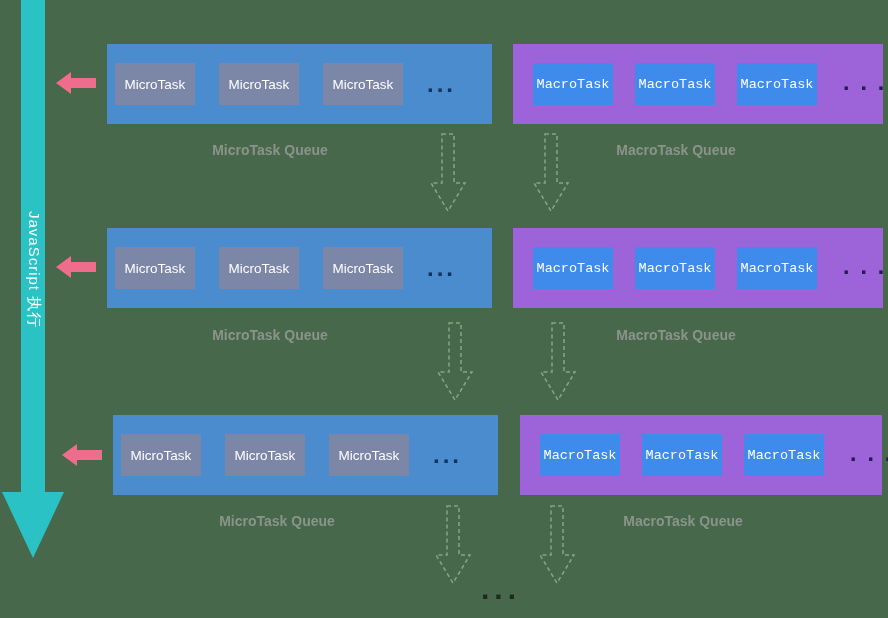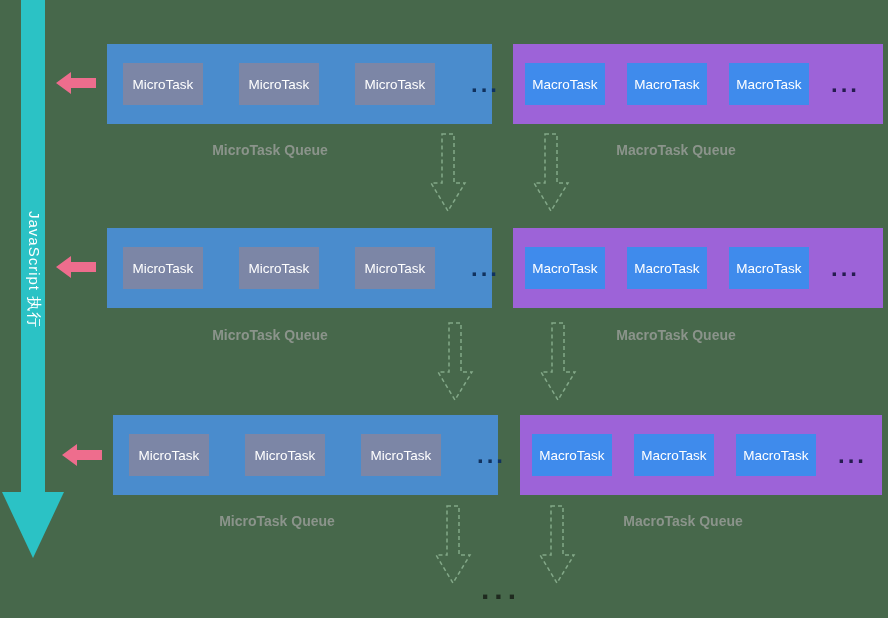--- a/index.html
+++ b/index.html
@@ -30,22 +30,22 @@
   }
 
   
   .pink-arrow{position:absolute;width:40px;height:22px;}
 
   
   .queue-box{
     position:absolute;height:80px;box-sizing:border-box;
     display:flex;align-items:center;gap:24px;
   }
-  .queue-box.micro{background:#4a8ccd;padding-left:16px;gap:36px;}
-  .queue-box.macro{background:#9d63d8;padding-left:12px;gap:22px;}
+  .queue-box.micro{background:#4a8ccd;padding-left:8px;}
+  .queue-box.macro{background:#9d63d8;padding-left:20px;gap:22px;font-family:Liberation Mono, monospace;}
   .task{
     width:80px;height:42px;flex:0 0 auto;
     display:flex;align-items:center;justify-content:center;
     color:#ffffff;font-size:13.5px;
   }
   .task.micro-task{background:#7c86a6;}
   .task.macro-task{background:#3f8bec;}
   .box-ellipsis{
     font-size:24px;font-weight:bold;letter-spacing:3px;line-height:24px;
   }

